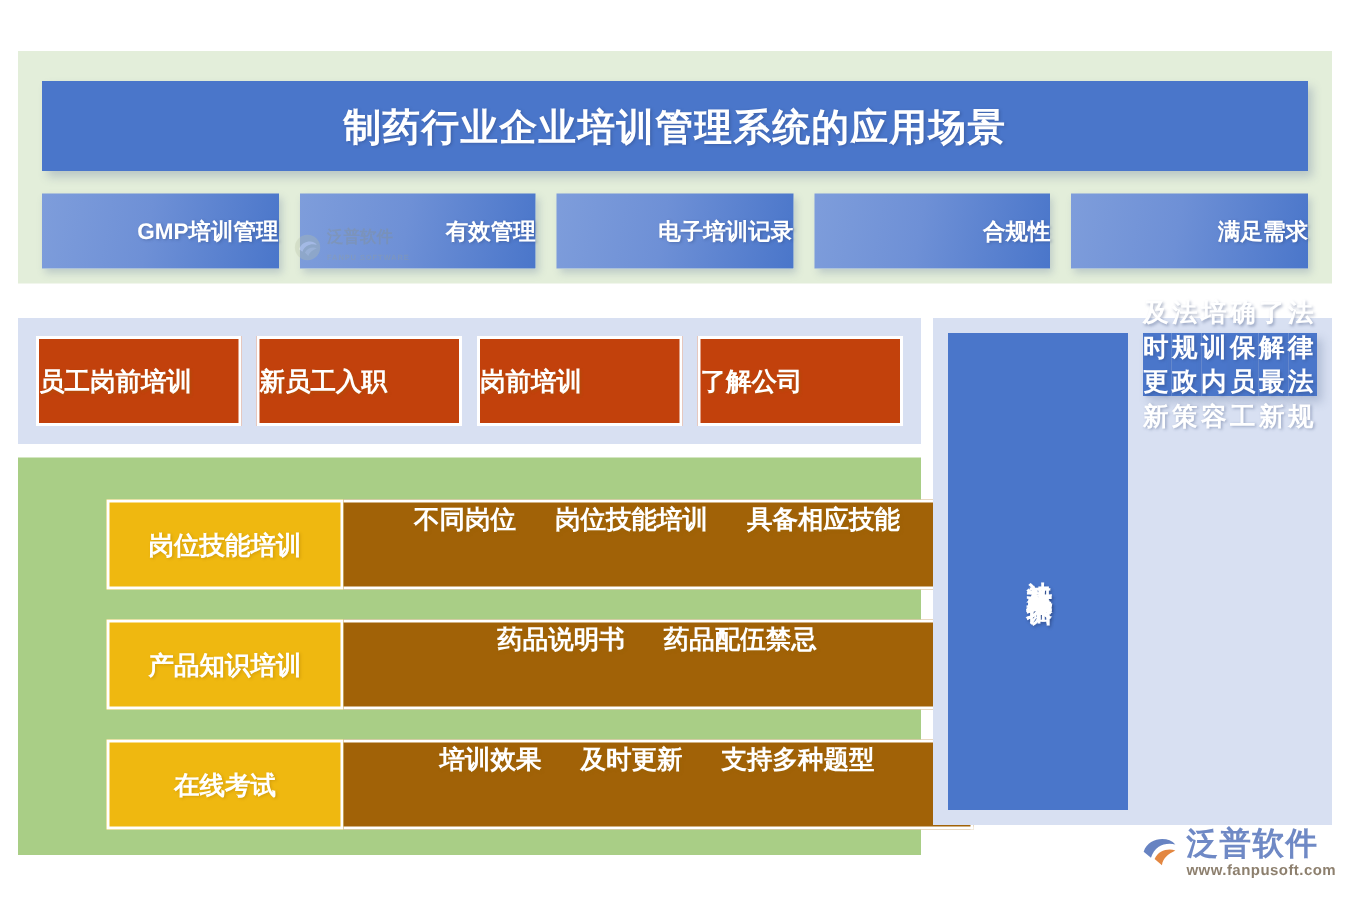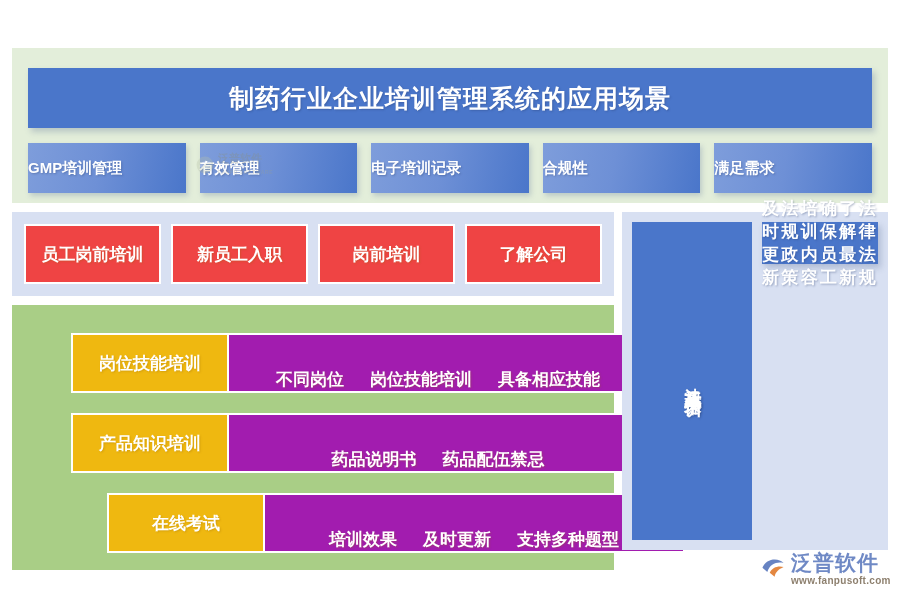--- a/index.html
+++ b/index.html
@@ -7,89 +7,89 @@
     width:900px;height:600px;
     background:#ffffff;
     font-family:"Liberation Sans","DejaVu Sans",sans-serif;
     overflow:hidden;
     position:relative;
   }
   .canvas{position:relative;width:900px;height:600px;}
 
   
   .top-panel{
-    position:absolute;left:12px;top:48px;width:876px;height:155px;
+    position:absolute;left:12px;top:34px;width:876px;height:155px;
     background:#e3eeda;
   }
   .title-bar{
     position:absolute;left:16px;top:20px;width:844px;height:60px;
     background:#4a76ca;
     box-shadow:3px 4px 6px rgba(90,110,150,.30);
     display:flex;align-items:center;justify-content:center;
   }
   .title-bar .txt{
     color:#ffffff;font-size:25px;font-weight:bold;letter-spacing:1px;
     text-shadow:1px 1px 2px rgba(40,60,110,.35);
   }
   .chip-row{
     position:absolute;left:16px;top:95px;width:844px;height:50px;
     display:flex;gap:14px;
   }
   .chip{
     flex:1;
     background:linear-gradient(100deg,#7e9ddb 0%,#6e90d6 45%,#4a76ca 100%);
     box-shadow:2px 3px 5px rgba(90,110,150,.28);
-    display:flex;align-items:center;justify-content:flex-start;
+    display:flex;align-items:center;justify-content:flex-end;
   }
   .chip .txt{
     color:#ffffff;font-size:15px;font-weight:bold;
     text-shadow:1px 1px 2px rgba(40,60,110,.35);
   }
 
   
   .lb-panel{
     position:absolute;left:12px;top:212px;width:602px;height:84px;
     background:#d8e0f2;
   }
   .lb-row{
     position:absolute;left:12px;top:12px;width:578px;height:60px;
     display:flex;gap:10px;
   }
   .ybox{
-    flex:1;background:#ef4444;
+    flex:1;background:#c2410c;
     border:2px solid #ffffff;
     box-sizing:border-box;
-    display:flex;align-items:center;justify-content:center;
+    display:flex;align-items:center;justify-content:flex-start;
   }
   .ybox .txt{
     color:#ffffff;font-size:17px;font-weight:bold;
     text-shadow:1px 1px 2px rgba(150,100,0,.30);
   }
 
   
   .grn-panel{
     position:absolute;left:12px;top:305px;width:602px;height:265px;
     background:#a9ce86;
   }
   .grn-row{
     position:absolute;left:12px;width:578px;height:60px;
     display:flex;gap:0;padding-left:47px;
   }
   .grn-row.r1{top:28px;}
   .grn-row.r2{top:108px;}
-  .grn-row.r3{top:188px;margin-left:36px;}
+  .grn-row.r3{top:188px;}
   .g-label{
     width:158px;background:#efb810;
     border:2px solid #ffffff;box-sizing:border-box;
     display:flex;align-items:center;justify-content:center;
   }
   .g-content{
-    flex:1;background:#a21caf;
+    flex:1;background:#a16207;
     border:2px solid #ffffff;border-left:none;box-sizing:border-box;
-    display:flex;align-items:flex-end;justify-content:center;gap:26px;
+    display:flex;align-items:flex-start;justify-content:center;gap:26px;
   }
   .g-label .txt,.g-content .seg{
     color:#ffffff;font-size:17px;font-weight:bold;
     text-shadow:1px 1px 2px rgba(150,100,0,.30);
     white-space:nowrap;
   }
 
   
   .rt-panel{
     position:absolute;left:622px;top:212px;width:266px;height:338px;

